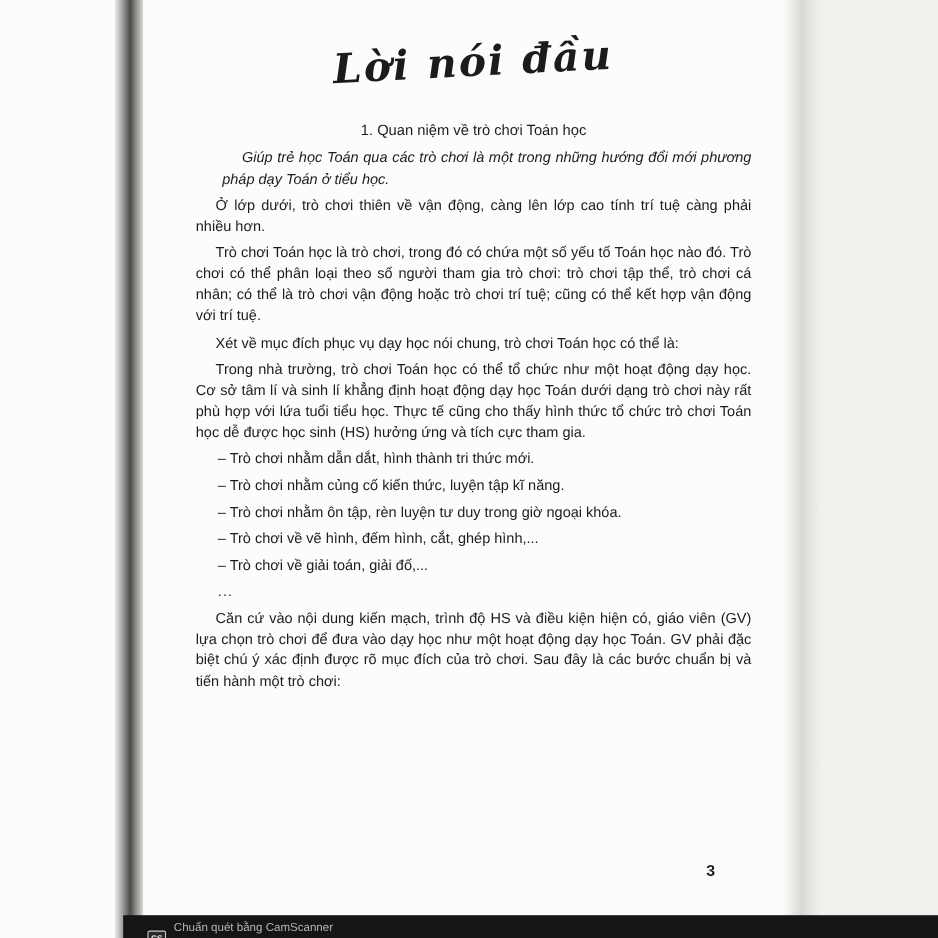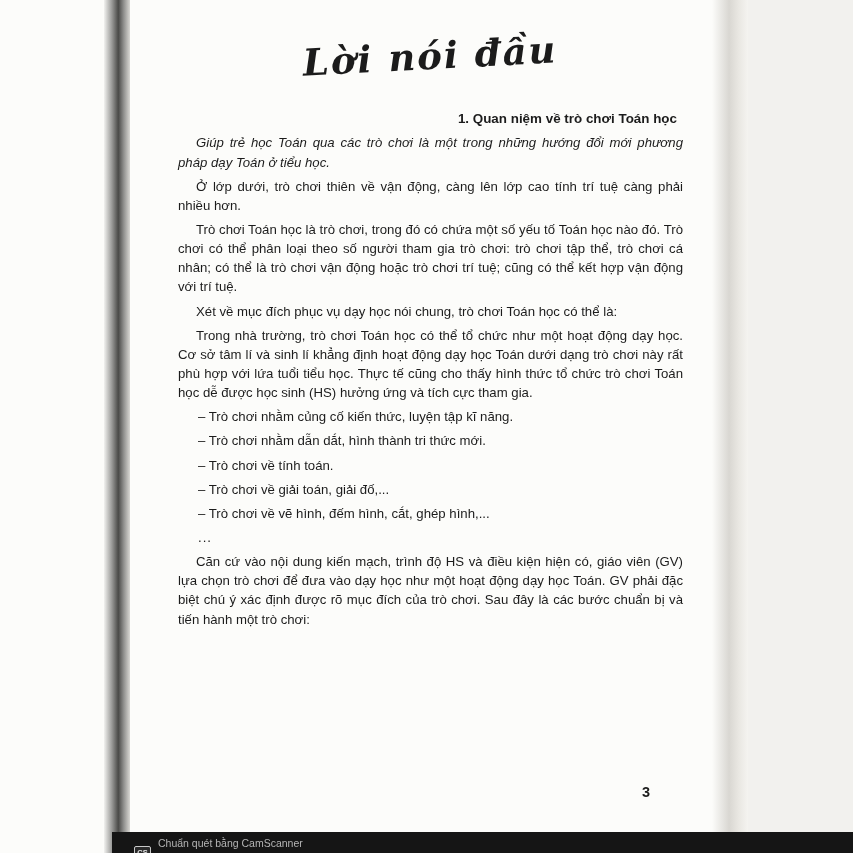--- a/index.html
+++ b/index.html
@@ -28,26 +28,26 @@
     font-family:"DejaVu Serif", serif;
     font-style:italic;font-weight:600;
     font-size:37px;letter-spacing:2px;color:#1b1b1b;
     transform:rotate(-3deg);
   }
   .content{
     position:absolute;left:178px;top:100px;width:505px;
     color:#1c1c1c;font-size:13.2px;line-height:1.45;text-align:justify;
   }
   .heading{
-    font-weight:bold;font-size:13.4px;margin:9px 6px 5px;text-align:right;
+    font-weight:normal;font-size:13.4px;margin:9px 6px 5px;text-align:center;
   }
   .para{
     margin:5px 0;text-indent:18px;
   }
-  .para-italic{font-style:italic;}
+  .para-italic{font-style:italic;margin-left:24px;}
   .list-item{
     margin:5px 0;padding-left:20px;text-align:left;
   }
   .ellipsis{
     margin:1px 0 1px 20px;text-align:left;letter-spacing:1px;
   }
   .page-number{
     position:absolute;left:642px;top:784px;
     font-weight:bold;font-size:14.5px;color:#1c1c1c;
   }
@@ -76,25 +76,25 @@
 
   <div class="script-title">Lời nói đầu</div>
 
   <div class="content">
     <h3 class="heading">1. Quan niệm về trò chơi Toán học</h3>
     <p class="para para-italic">Giúp trẻ học Toán qua các trò chơi là một trong những hướng đổi mới phương pháp dạy Toán ở tiểu học.</p>
     <p class="para">Ở lớp dưới, trò chơi thiên về vận động, càng lên lớp cao tính trí tuệ càng phải nhiều hơn.</p>
     <p class="para">Trò chơi Toán học là trò chơi, trong đó có chứa một số yếu tố Toán học nào đó. Trò chơi có thể phân loại theo số người tham gia trò chơi: trò chơi tập thể, trò chơi cá nhân; có thể là trò chơi vận động hoặc trò chơi trí tuệ; cũng có thể kết hợp vận động với trí tuệ.</p>
     <p class="para">Xét về mục đích phục vụ dạy học nói chung, trò chơi Toán học có thể là:</p>
     <p class="para">Trong nhà trường, trò chơi Toán học có thể tổ chức như một hoạt động dạy học. Cơ sở tâm lí và sinh lí khẳng định hoạt động dạy học Toán dưới dạng trò chơi này rất phù hợp với lứa tuổi tiểu học. Thực tế cũng cho thấy hình thức tổ chức trò chơi Toán học dễ được học sinh (HS) hưởng ứng và tích cực tham gia.</p>
+    <p class="list-item">– Trò chơi nhằm dẫn dắt, hình thành tri thức mới.</p>
     <p class="list-item">– Trò chơi nhằm củng cố kiến thức, luyện tập kĩ năng.</p>
-    <p class="list-item">– Trò chơi nhằm dẫn dắt, hình thành tri thức mới.</p>
-    <p class="list-item">– Trò chơi về tính toán.</p>
+    <p class="list-item">– Trò chơi nhằm ôn tập, rèn luyện tư duy trong giờ ngoại khóa.</p>
+    <p class="list-item">– Trò chơi về vẽ hình, đếm hình, cắt, ghép hình,...</p>
     <p class="list-item">– Trò chơi về giải toán, giải đố,...</p>
-    <p class="list-item">– Trò chơi về vẽ hình, đếm hình, cắt, ghép hình,...</p>
     <p class="ellipsis">...</p>
     <p class="para">Căn cứ vào nội dung kiến mạch, trình độ HS và điều kiện hiện có, giáo viên (GV) lựa chọn trò chơi để đưa vào dạy học như một hoạt động dạy học Toán. GV phải đặc biệt chú ý xác định được rõ mục đích của trò chơi. Sau đây là các bước chuẩn bị và tiến hành một trò chơi:</p>
   </div>
 
   <div class="page-number">3</div>
 
   <div class="camscanner-bar">
     <span class="cs-logo">CS</span>
     <span>Chuẩn quét bằng CamScanner</span>
   </div>

